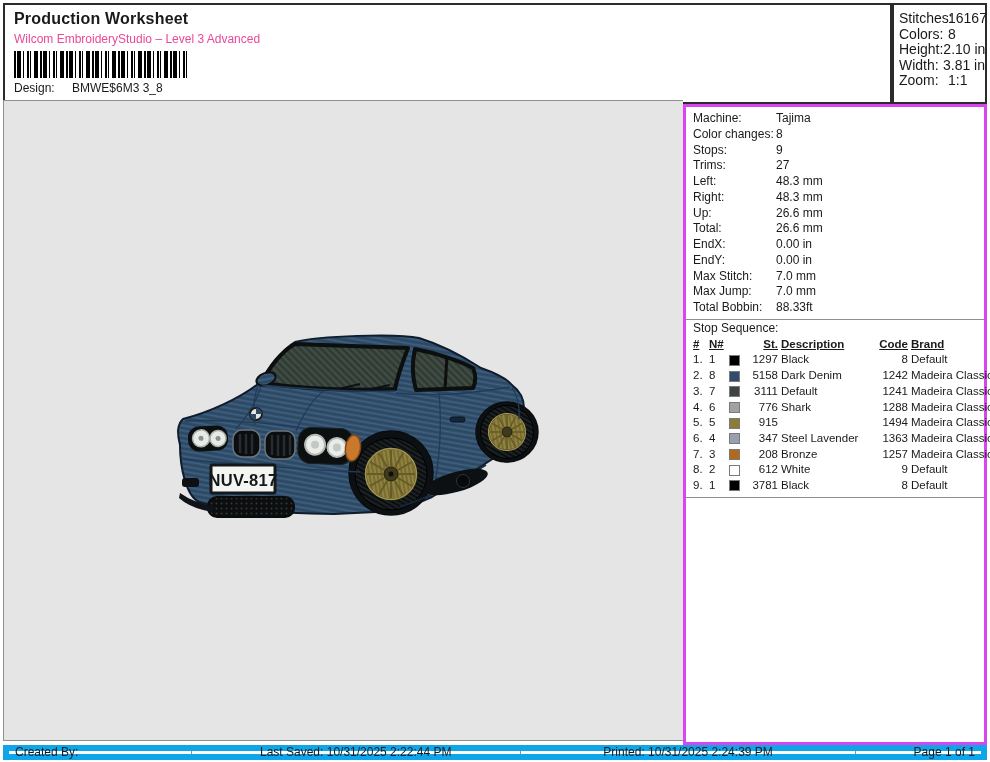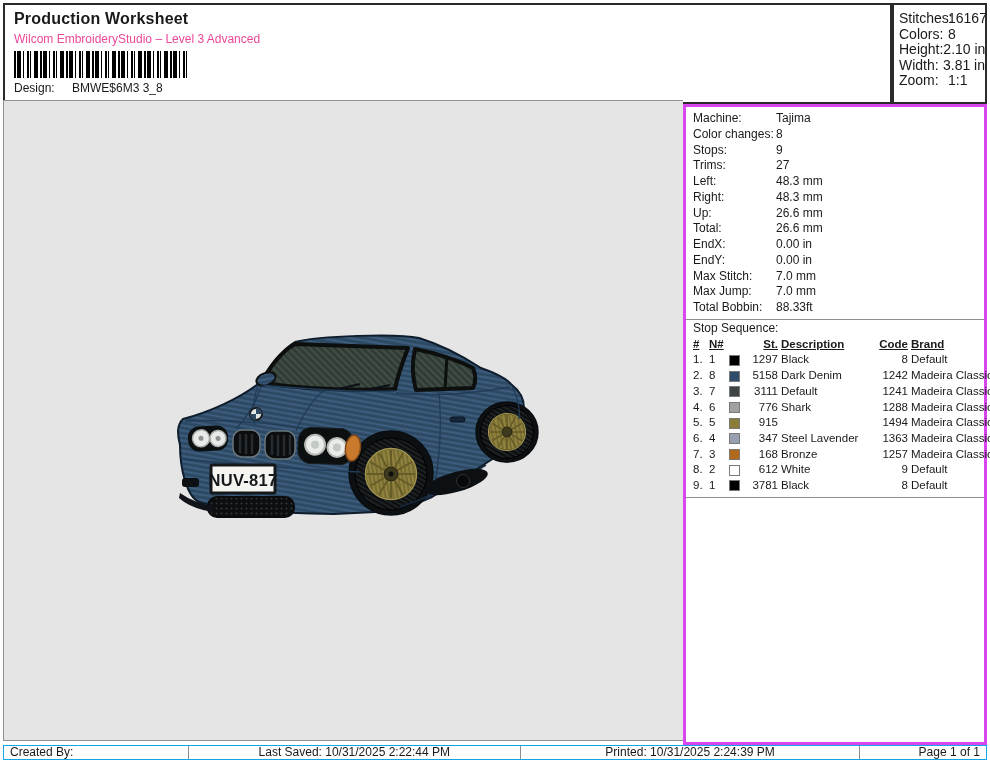--- a/index.html
+++ b/index.html
@@ -42,21 +42,21 @@
   .seq-row { display:grid; grid-template-columns:13px 17px 17px 29px 95px 29px 1fr;
              column-gap:3px; font-size:11.5px; line-height:15.7px; align-items:center;
              white-space:nowrap; }
   .seq-row.hdr { font-weight:bold; }
   .seq-row.hdr span { text-decoration:underline; }
   .c-st, .c-code, .hdr .c-st, .hdr .c-code { text-align:right; }
   .swatch { width:11px; height:11px; border:1px solid #7a7a7a; display:inline-block; }
 
   
   .footer { position:absolute; left:3px; top:745px; width:984px; height:15px;
-            border:1px solid #0ea5e9; display:flex; font-size:12px; line-height:13px;
+            border:6px solid #0ea5e9; display:flex; font-size:12px; line-height:13px;
             background:#fff; }
   .fcell { height:100%; display:flex; align-items:center; }
   .fcell + .fcell { border-left:1px solid #8f8f8f; }
   .f1 { width:184px; padding-left:6px; }
   .f2 { width:333px; justify-content:center; }
   .f3 { width:340px; justify-content:center; }
   .f4 { width:127px; justify-content:flex-end; padding-right:6px; }
 </style>
 </head>
 <body>
@@ -381,21 +381,21 @@
           <span class="swatch" style="background-color: rgb(151, 160, 174);"></span>
           <span class="c-st">347</span>
           <span>Steel Lavender</span>
           <span class="c-code">1363</span>
           <span>Madeira Classic 40</span>
       </div>
       <div class="seq-row">
         <span>7.</span>
           <span>3</span>
           <span class="swatch" style="background-color: rgb(177, 105, 28);"></span>
-          <span class="c-st">168</span>
+          <span class="c-st">208</span>
           <span>Bronze</span>
           <span class="c-code">1257</span>
           <span>Madeira Classic 40</span>
       </div>
       <div class="seq-row">
         <span>8.</span>
           <span>2</span>
           <span class="swatch" style="background-color: rgb(255, 255, 255);"></span>
           <span class="c-st">612</span>
           <span>White</span>

